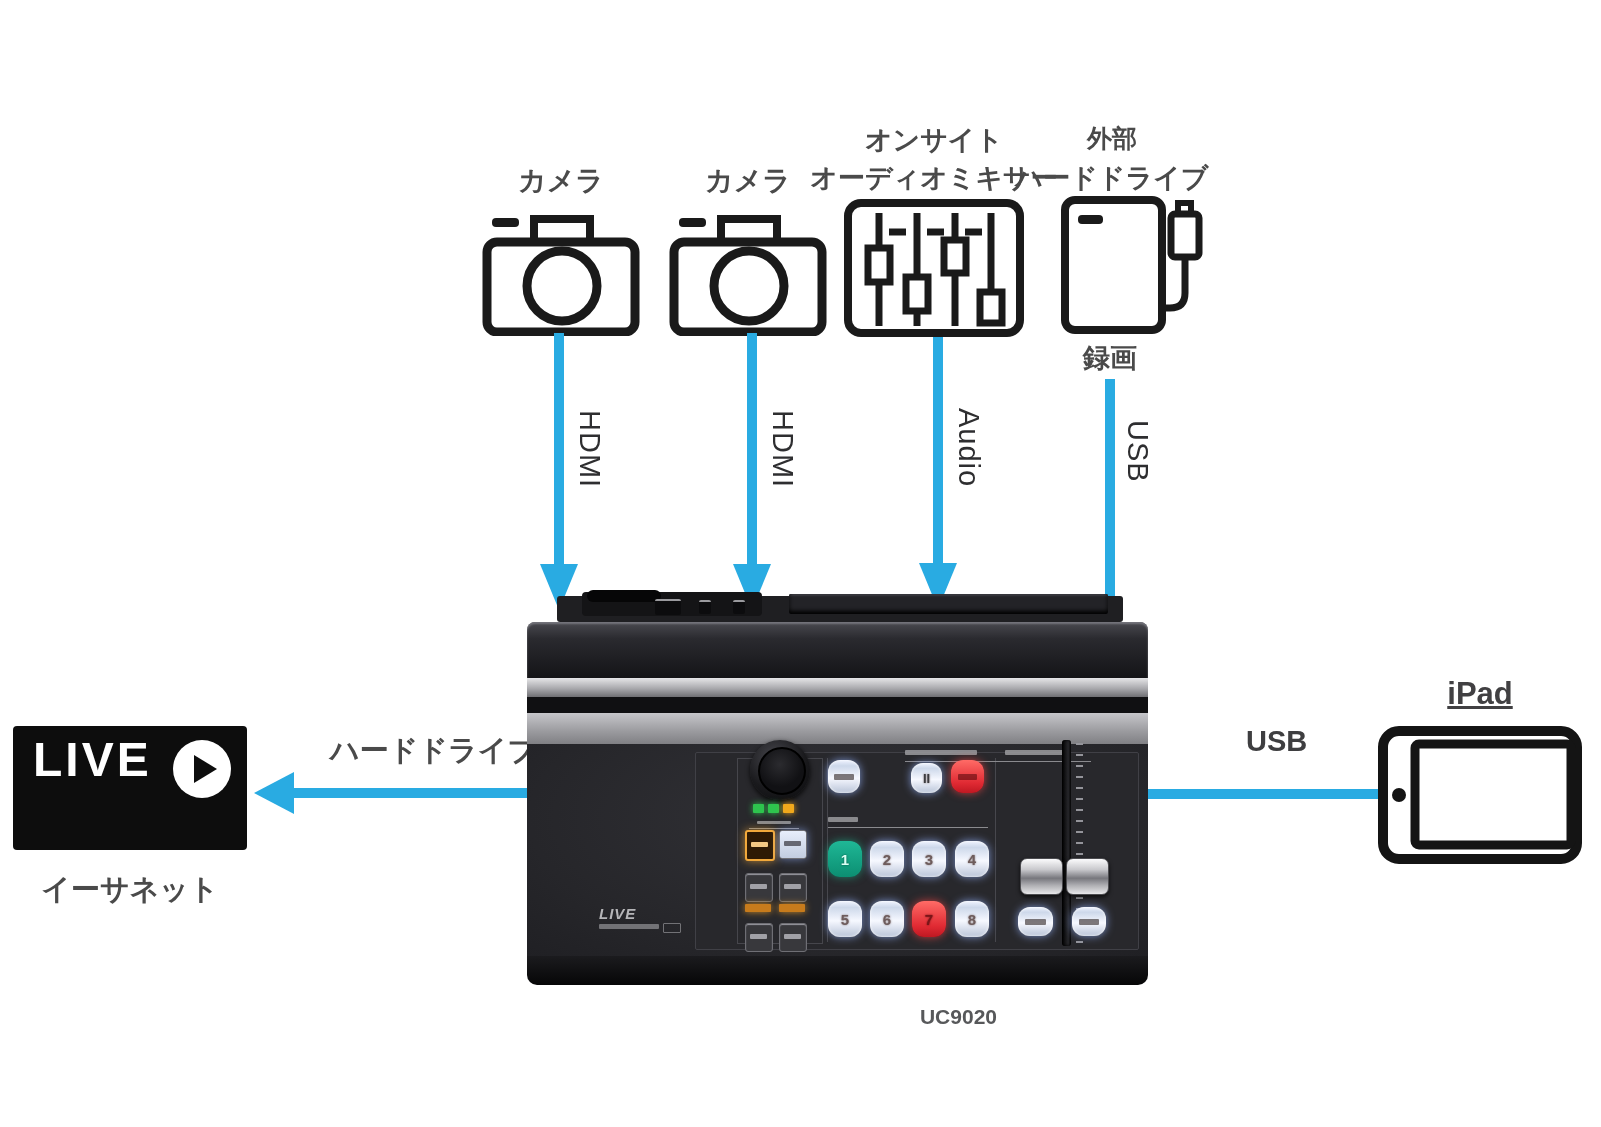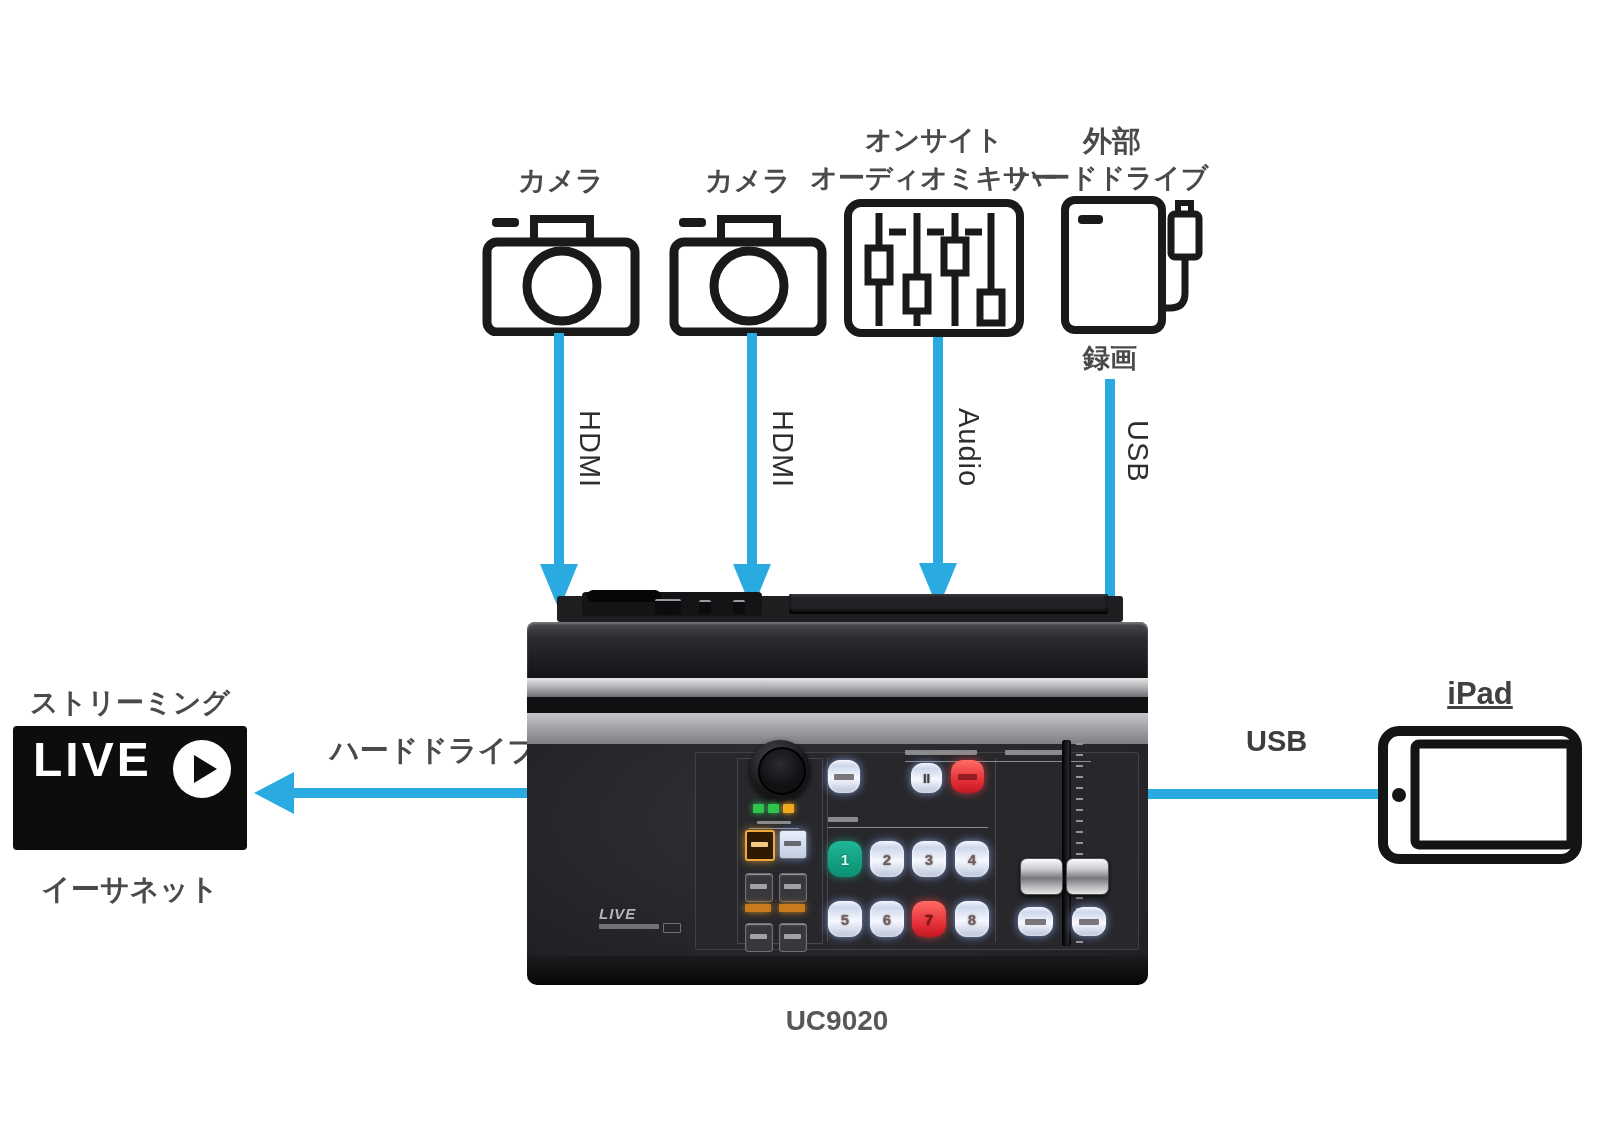--- a/index.html
+++ b/index.html
@@ -85,34 +85,34 @@
   .ticks{position:absolute;left:549px;top:153px;width:7px;height:200px;
        background:repeating-linear-gradient(180deg,#94949a 0 2px,transparent 2px 11px);}
   .fader{position:absolute;width:41px;height:35px;border-radius:7px;border:1px solid #4c4c50;
        background:linear-gradient(180deg,#fbfbfc 0%,#c9c9cd 30%,#77777d 55%,#aeaeb2 75%,#e8e8ea 100%);
        box-shadow:0 2px 4px rgba(0,0,0,.7);}
   .aten{position:absolute;left:72px;top:315px;color:#b5b5b8;font-weight:bold;font-style:italic;
        font-size:15px;letter-spacing:1px;}
   .aten-sub{position:absolute;left:72px;top:334px;width:60px;height:5px;background:#86868a;border-radius:1px;opacity:.8;}
   .aten-sub2{position:absolute;left:136px;top:333px;width:16px;height:8px;border:1px solid #86868a;border-radius:1px;opacity:.8;}
 
-  .caption{position:absolute;left:677px;top:1005px;width:320px;text-align:center;
-       font-size:28px;font-weight:bold;color:#57585a;}
+  .caption{position:absolute;left:677px;top:1005px;width:320px;text-align:right;
+       font-size:21px;font-weight:bold;color:#57585a;}
   svg.icon{display:block;}
 </style>
 </head>
 <body>
 
 <div class="canvas">
 
   <div class="abs jp center" style="left:481px;top:162px;width:160px;font-size:28px;">カメラ</div>
   <div class="abs jp center" style="left:668px;top:162px;width:160px;font-size:28px;">カメラ</div>
   <div class="abs jp center" style="left:804px;top:160px;width:260px;font-size:27px;">オーディオミキサー</div>
   <div class="abs jp center" style="left:804px;top:122px;width:260px;font-size:27px;">オンサイト</div>
-  <div class="abs jp center" style="left:1002px;top:122px;width:220px;font-size:29px;">外部</div>
+  <div class="abs jp center" style="left:1002px;top:122px;width:220px;font-size:25px;">外部</div>
   <div class="abs jp center" style="left:1002px;top:160px;width:220px;font-size:27px;">ハードドライブ</div>
 
   <svg class="abs icon" style="left:480px;top:205px;" width="161" height="131" viewBox="0 0 161 131">
     <rect x="12" y="13" width="27" height="9" rx="4" fill="#1a1a1a"></rect>
     <rect x="54" y="14" width="56" height="26" fill="#fff" stroke="#1a1a1a" stroke-width="8"></rect>
     <rect x="7" y="37" width="148" height="90" rx="10" fill="#fff" stroke="#1a1a1a" stroke-width="9"></rect>
     <circle cx="82" cy="81" r="35" fill="#fff" stroke="#1a1a1a" stroke-width="9"></circle>
   </svg>
 
   <svg class="abs icon" style="left:667px;top:205px;" width="161" height="131" viewBox="0 0 161 131">
@@ -155,21 +155,20 @@
   <div class="vhead" style="left:733px;top:564px;"></div>
   <div class="conn-v" style="left:798px;top:410px;">HDMI</div>
 
   <div class="vshaft" style="left:933px;top:337px;height:228px;"></div>
   <div class="vhead" style="left:919px;top:563px;"></div>
   <div class="conn-v" style="left:984px;top:408px;">Audio</div>
 
   <div class="vshaft" style="left:1105px;top:379px;height:238px;"></div>
   <div class="conn-v" style="left:1153px;top:420px;">USB</div>
 
-  <div class="abs jp center" style="left:13px;top:684px;width:234px;font-size:28px;">ストリーミング</div>
 
   <div class="live-box">
     <div class="live-word">LIVE</div>
     <div class="play-circle">
         <div class="play-tri"></div>
       </div>
   </div>
 
   <div class="abs jp center" style="left:13px;top:870px;width:234px;font-size:29px;">イーサネット</div>
 

